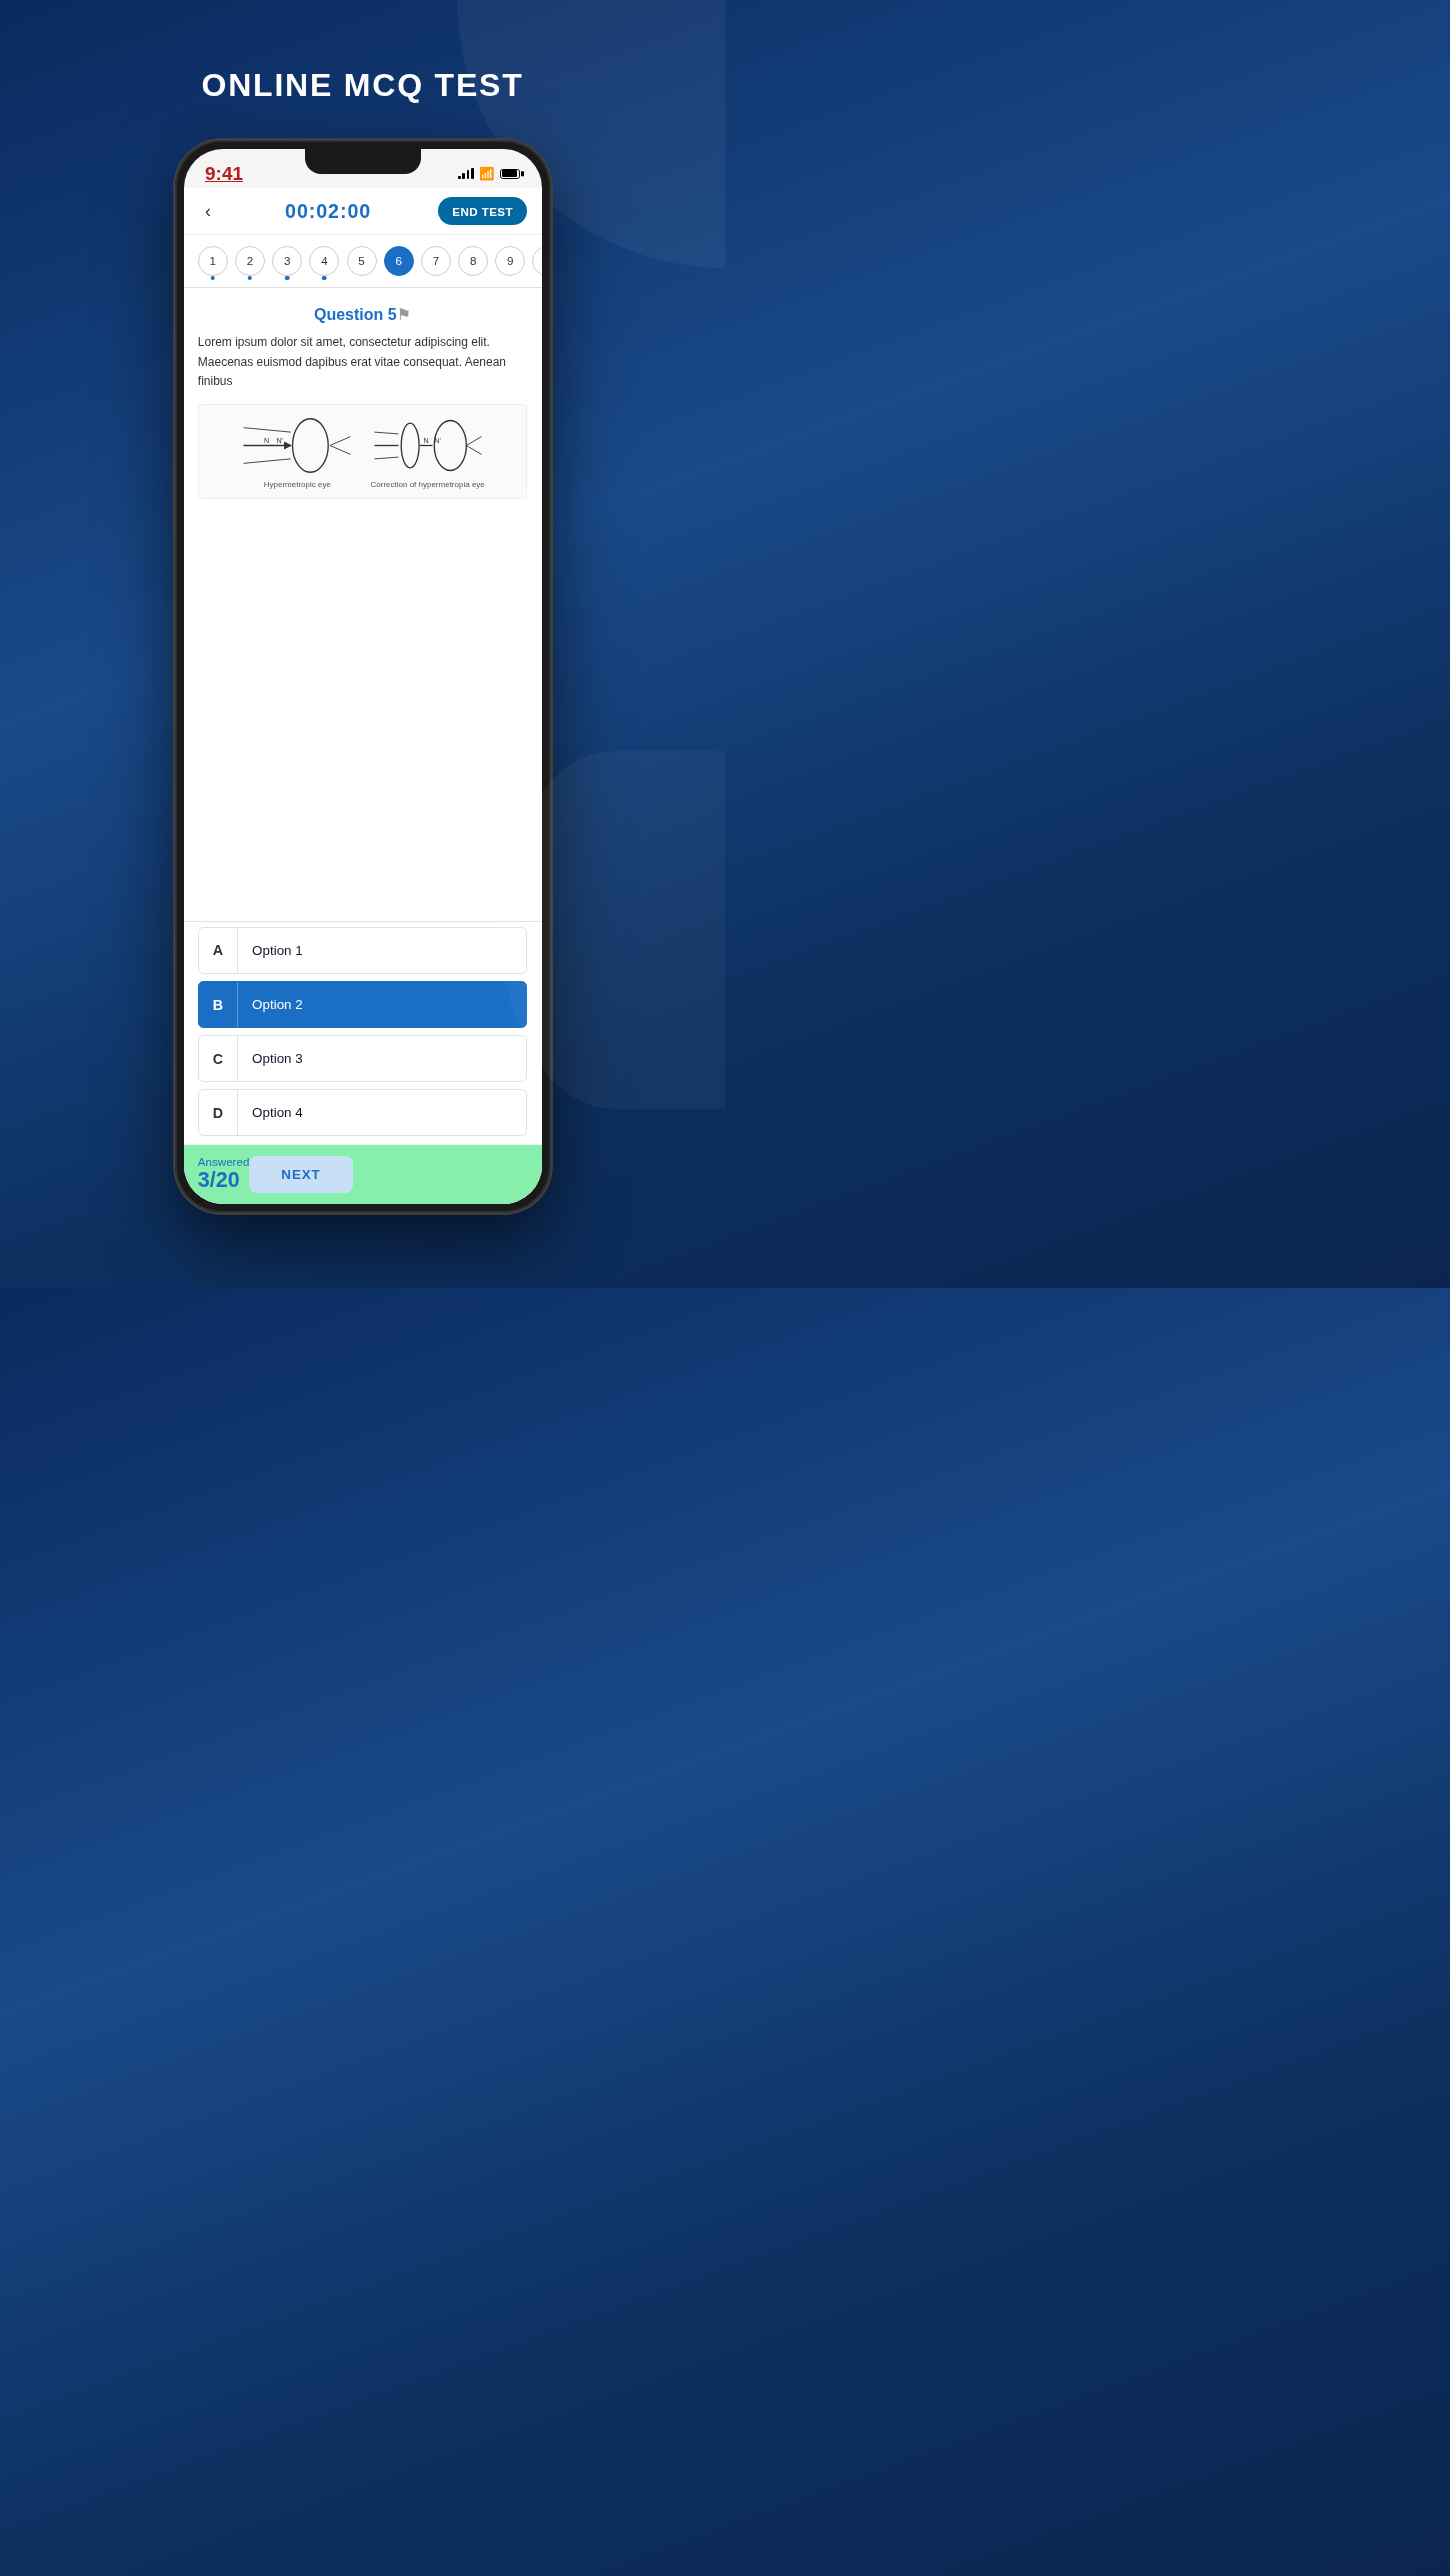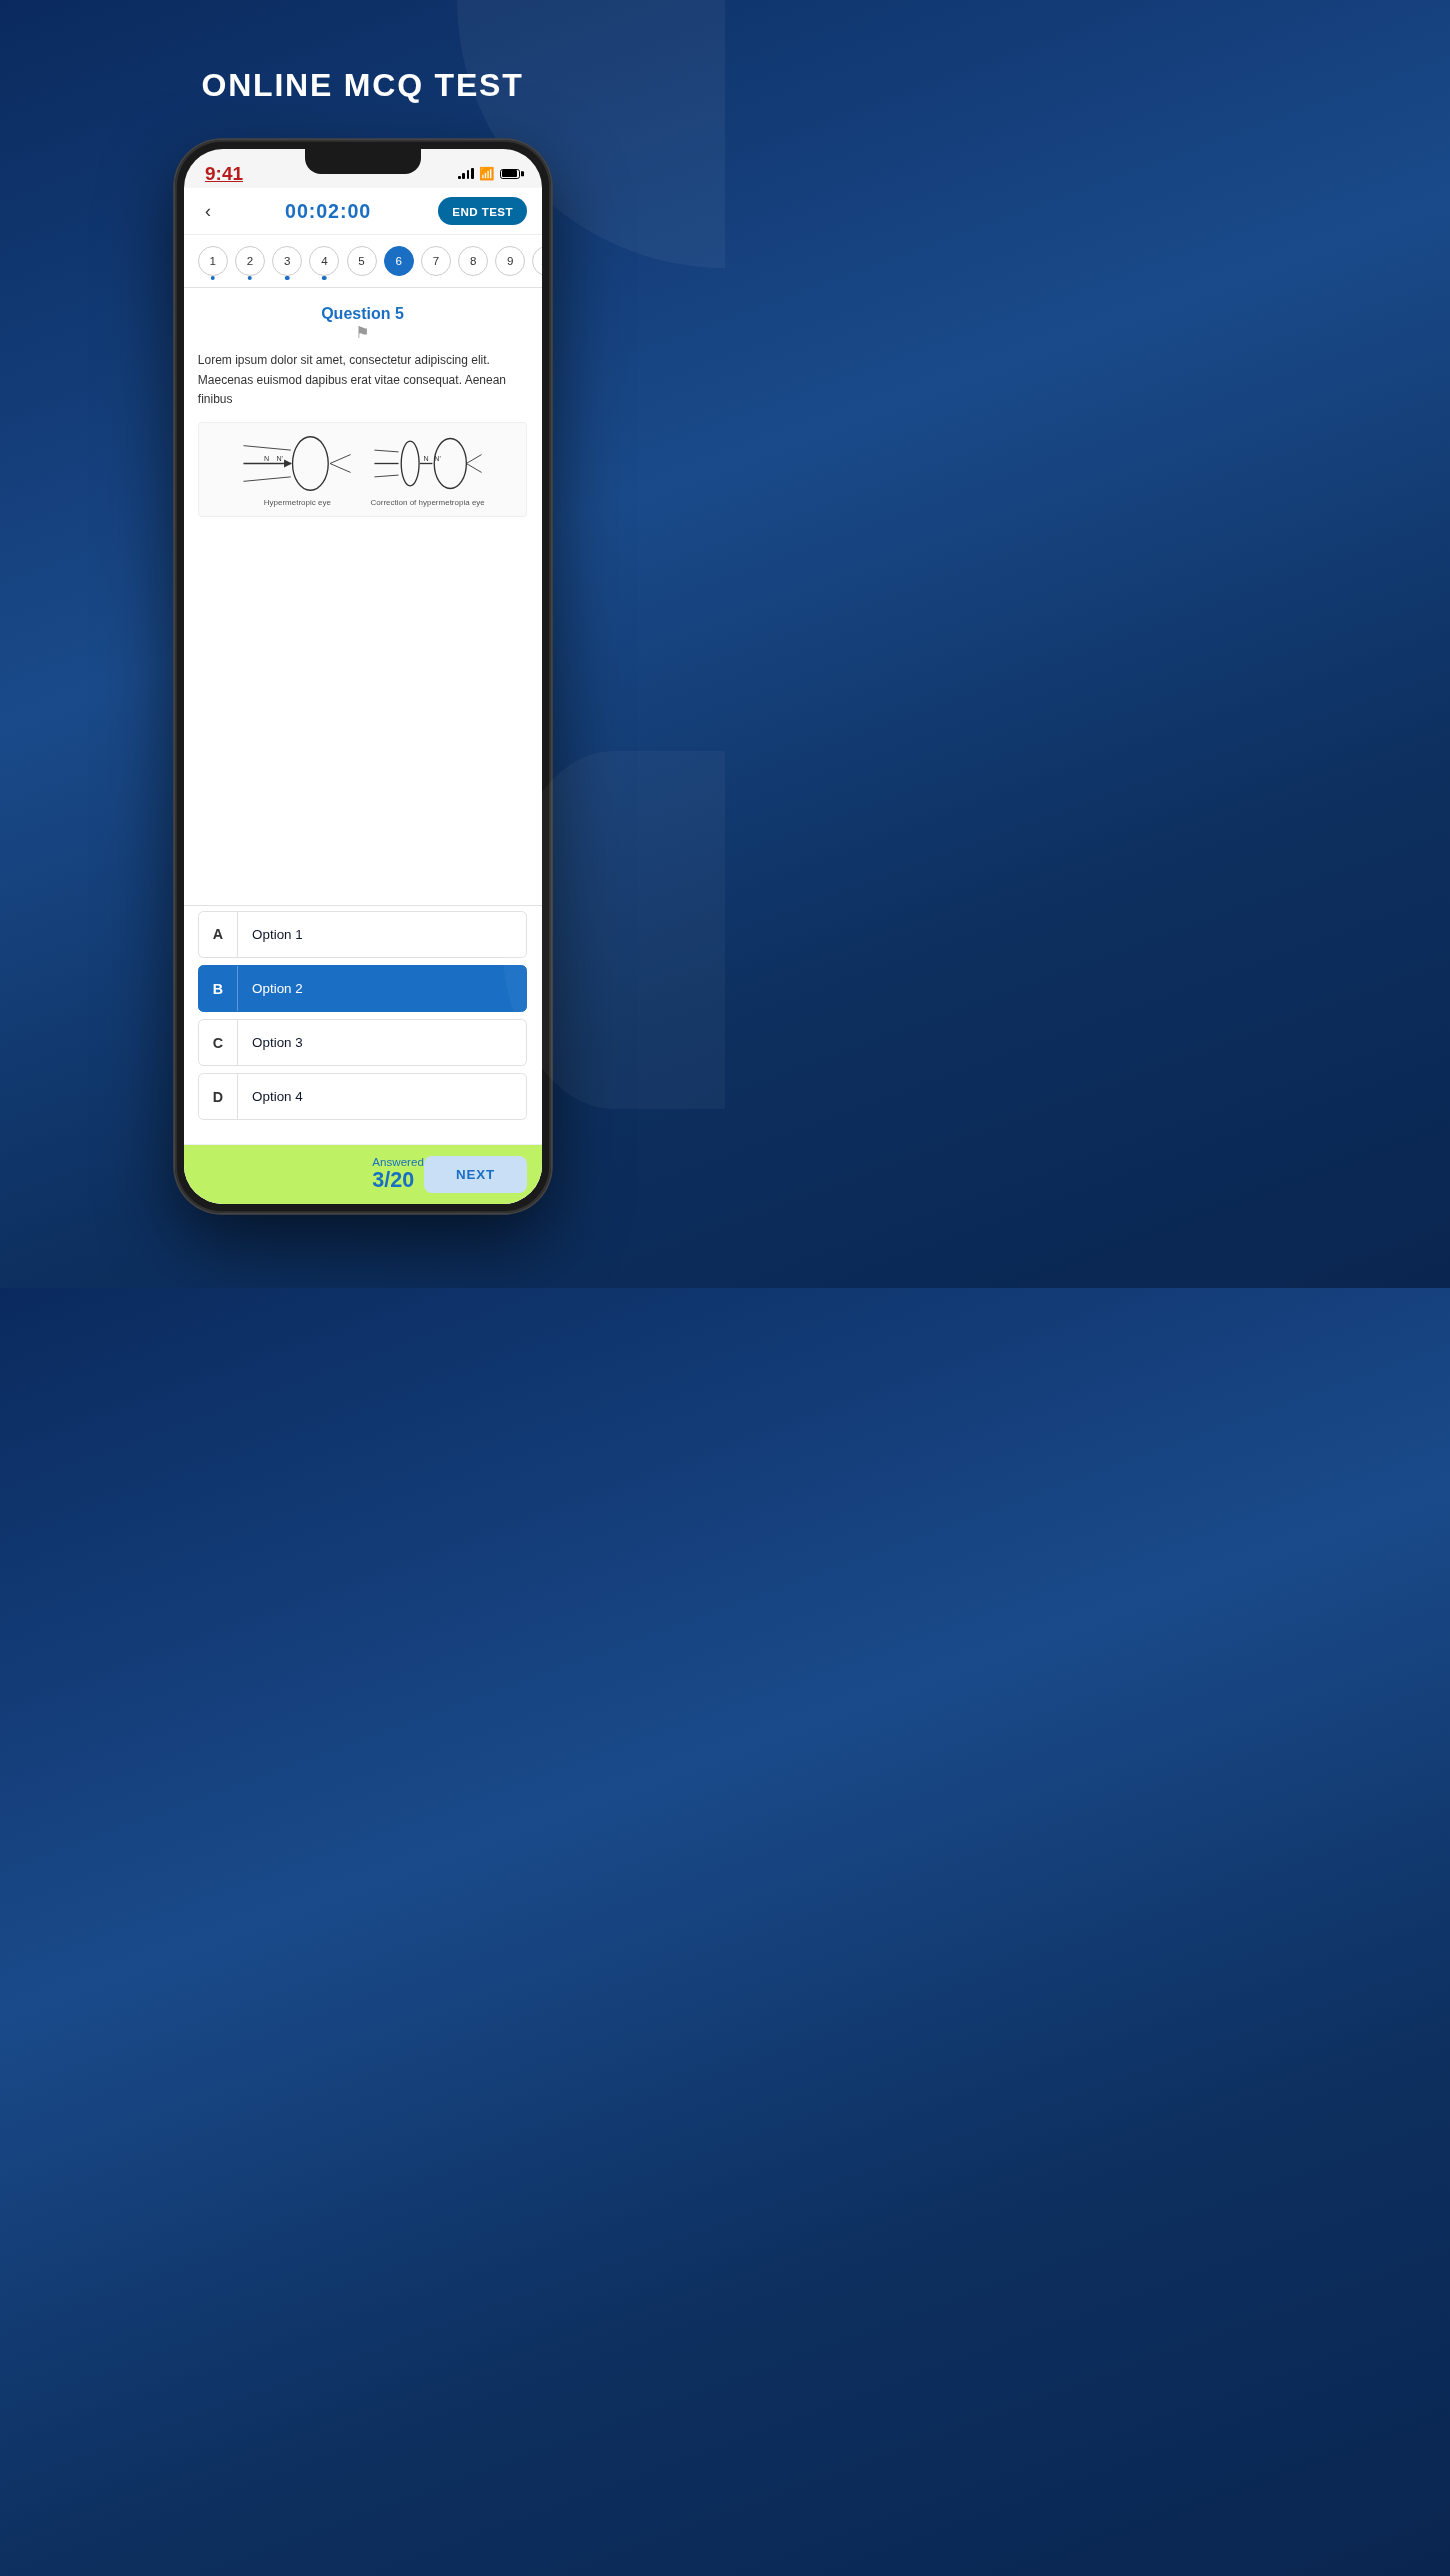--- a/index.html
+++ b/index.html
@@ -259,21 +259,20 @@
       overflow-y: auto;
       scrollbar-width: none;
     }
     .question-area::-webkit-scrollbar { display: none; }
 
     .question-header {
       display: flex;
       align-items: center;
       justify-content: center;
       margin-bottom: 9px;
-      flex-direction: column;
     }
 
     .question-title {
       color: #1a6fc4;
       font-size: 16px;
       font-weight: 700;
     }
 
     .flag-icon {
       color: #999;
@@ -378,26 +377,25 @@
     }
 
     .option-row.selected .option-text {
       color: #fff;
       font-weight: 500;
     }
 
     
     .footer {
       padding: 10.7px 14.3px;
-      background: #bef264;
+      background: #86efac;
       border-top: 0.9px solid #eee;
       display: flex;
       align-items: center;
-      justify-content: flex-end;
-      margin-top: 16px;
+      justify-content: flex-start;
     }
 
     .answered-label {
       font-size: 11.6px;
       color: #1a6fc4;
       font-weight: 500;
     }
 
     .answered-count {
       font-size: 21.5px;

